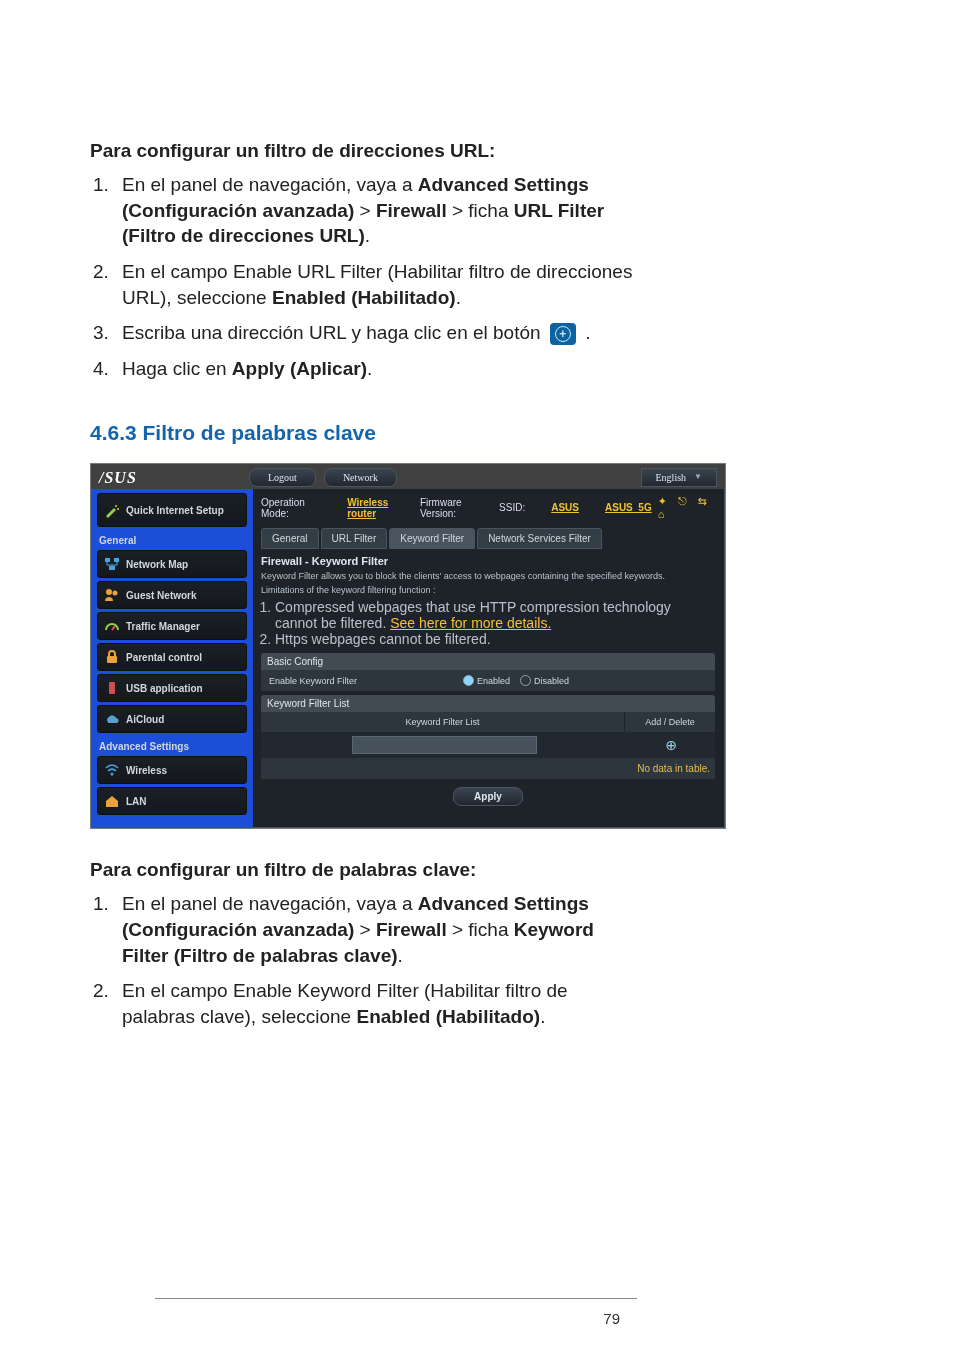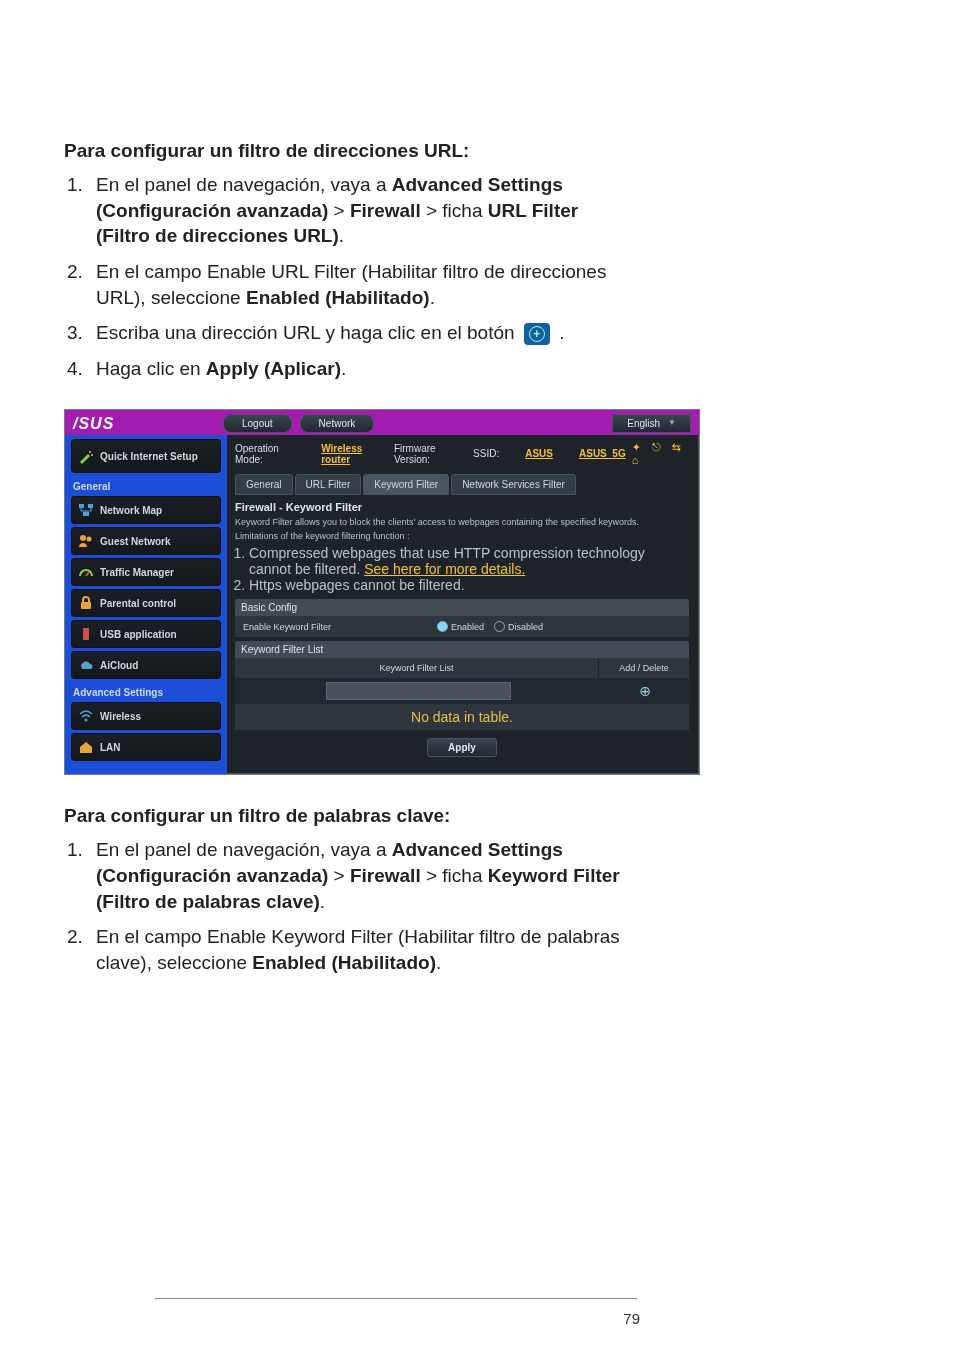--- a/index.html
+++ b/index.html
@@ -6,21 +6,21 @@
     font-family: Arial, Helvetica, sans-serif;
     margin: 0;
     padding: 0;
     background: #fff;
     color: #222;
   }
   .page {
     width: 792px;
     min-height: 1349px;
     box-sizing: border-box;
-    padding: 140px 155px 40px 64px;
+    padding: 140px 155px 40px 90px;
     position: relative;
   }
   .para-strong {
     font-weight: bold;
     font-size: 19px;
     margin-bottom: 10px;
   }
   ol.doc-list {
     font-size: 19px;
     line-height: 1.35;
@@ -78,21 +78,22 @@
     background: #1e232a;
     color: #ddd;
     font-size: 10px;
     border: 1px solid #737c84;
     box-shadow: 0 0 0 1px #4a5158 inset;
   }
   .ru-topbar {
     display: flex;
     align-items: center;
     padding: 4px 8px 2px 8px;
-    background: #a21caf;
+    background: #404040;
+    font-family: Liberation Serif, serif;
   }
   .ru-logo {
     color: #fff;
     font-size: 16px;
     font-weight: 700;
     font-style: italic;
     letter-spacing: 1px;
     width: 150px;
   }
   .ru-btn {
@@ -232,47 +233,47 @@
   .kf-row .c1 { flex: 1; padding: 4px; display:flex; justify-content:center;}
   .kf-row .c1 input {
     width: 50%;
     background: #47525c;
     border: 1px solid #5b6772;
     height: 14px;
   }
   .kf-row .c2 { width: 80px; padding: 4px; text-align:center; color:#9cd3ea; font-size: 14px;}
   .kf-empty {
     background: #2d353d;
-    text-align: center;
+    text-align: right;
     padding: 5px;
-    font-size: 14px;
+    font-size: 10px;
     color: #e8bd4b;
   }
   .apply-row { text-align: center; padding: 8px 0 4px 0; }
   .apply-btn {
     display: inline-block;
     background: linear-gradient(#3a4450,#222830);
     border: 1px solid #4a5563;
-    border-radius: 3px;
+    border-radius: 8px;
     color: #dde6ef;
     padding: 3px 20px;
     font-size: 10px;
     font-weight: bold;
   }
 
   .footer-line {
     position: absolute;
     bottom: 50px;
     left: 155px; right: 155px;
     border-top: 1px solid #888;
   }
   .page-num {
     position: absolute;
     bottom: 22px;
-    right: 152px;
+    right: 172px;
     font-size: 15px;
     color: #333;
   }
 </style>
 </head>
 <body>
 
 <div class="page">
 
   <div class="para-strong">Para configurar un filtro de direcciones URL:</div>
@@ -284,20 +285,21 @@
       <span>En el campo Enable URL Filter (Habilitar filtro de direcciones URL), seleccione </span><span class="b">Enabled (Habilitado)</span><span>.</span>
     </li>
     <li>
       <span>Escriba una dirección URL y haga clic en el botón </span><span class="add-btn"></span><span> .</span>
     </li>
     <li>
       <span>Haga clic en </span><span class="b">Apply (Aplicar)</span><span>.</span>
     </li>
   </ol>
 
+  <h2 class="section-head">4.6.3  Filtro de palabras clave</h2>
 
   <div class="router-ui">
     <div class="ru-topbar">
       <div class="ru-logo">/SUS</div>
       <div class="ru-btn">Logout</div>
       <div class="ru-btn">Network</div>
       <div class="ru-lang">
         <span>English</span>
         <span class="arr">▼</span>
       </div>

